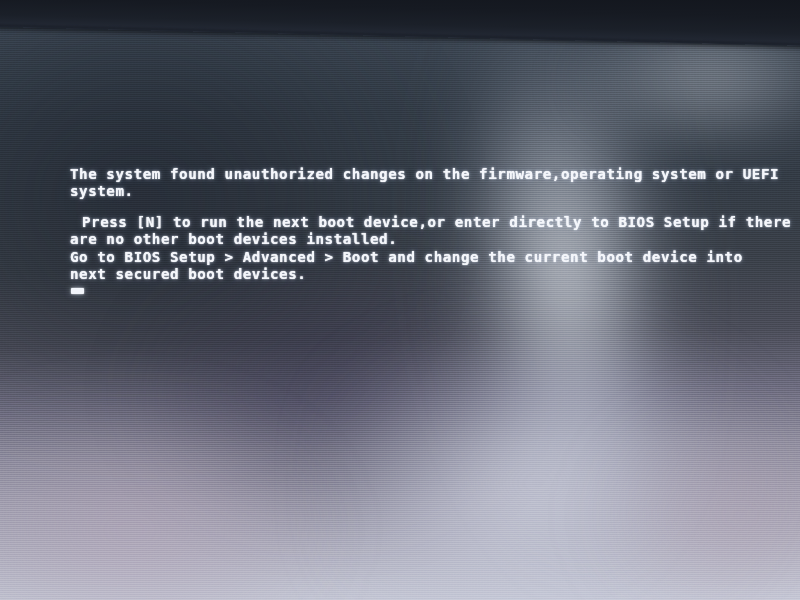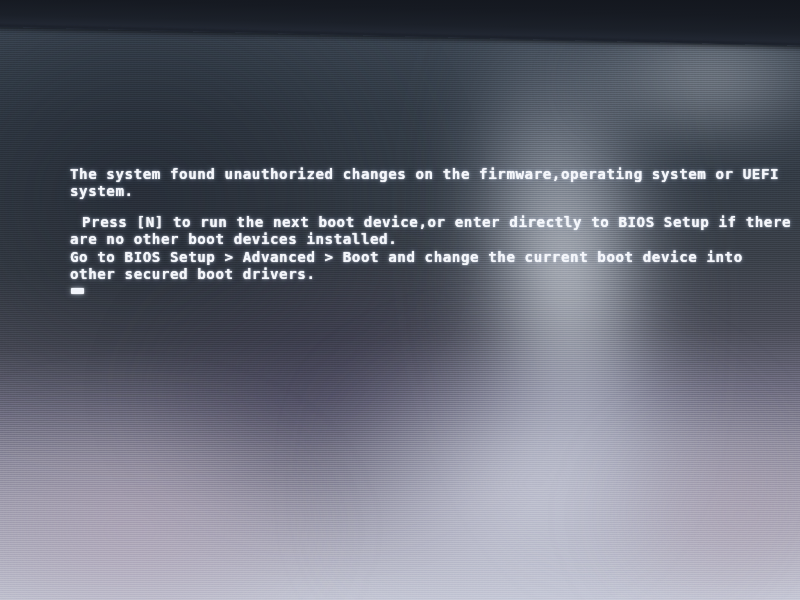--- a/index.html
+++ b/index.html
@@ -255,19 +255,19 @@
     <div class="msg-line l1">The system found unauthorized changes on the firmware,operating system or UEFI</div>
 
     <div class="msg-line l2">system.</div>
 
     <div class="msg-line l3">Press [N] to run the next boot device,or enter directly to BIOS Setup if there</div>
 
     <div class="msg-line l4">are no other boot devices installed.</div>
 
     <div class="msg-line l5">Go to BIOS Setup &gt; Advanced &gt; Boot and change the current boot device into</div>
 
-    <div class="msg-line l6">other secured boot drivers.</div>
+    <div class="msg-line l6">next secured boot devices.</div>
 
     <div class="cursor-block"></div>
 
   </div>
 
 </div>
 
 </body></html>

